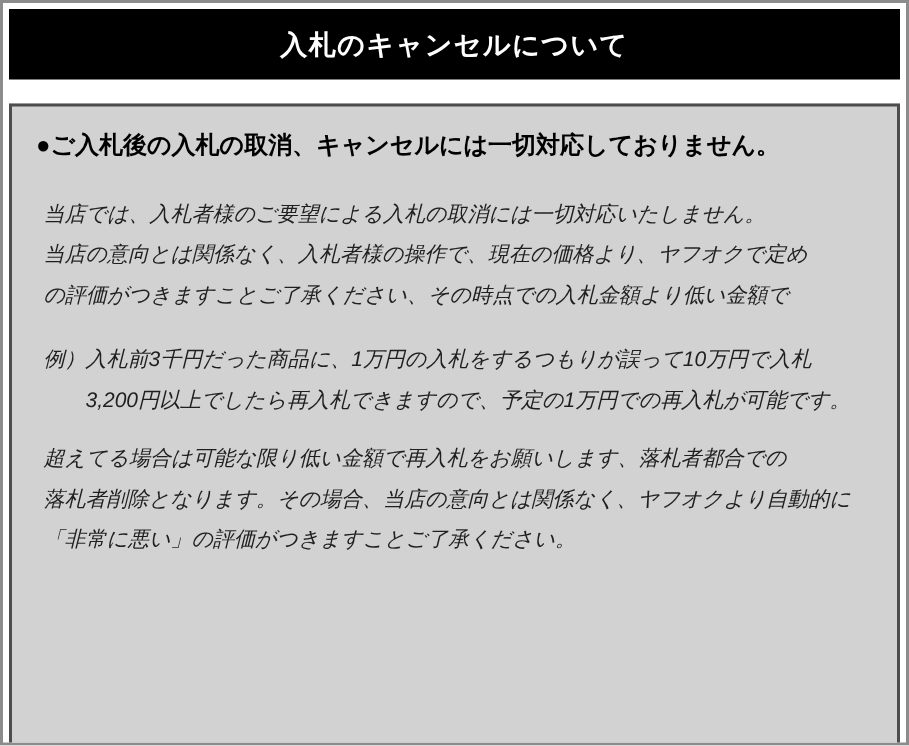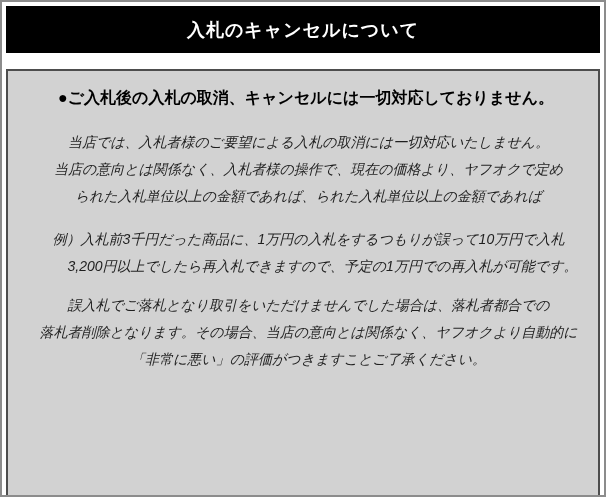--- a/index.html
+++ b/index.html
@@ -16,21 +16,20 @@
     font-family: "Liberation Sans", "DejaVu Sans", sans-serif;
     width: 606px;
   }
   .frame {
     width: 606px;
     height: 497px;
     border: 2px solid var(--outer-border);
     background: #ffffff;
     padding: 4px;
     overflow: hidden;
-    text-align: center;
   }
   .header-bar {
     height: 47px;
     background: var(--header-bg);
     color: var(--header-text);
     display: flex;
     align-items: center;
     justify-content: center;
     font-size: 18px;
     font-weight: bold;
@@ -74,29 +73,29 @@
     <span>入札のキャンセルについて</span>
   </div>
 
   <div class="notice-box">
 
     <div class="headline">●ご入札後の入札の取消、キャンセルには一切対応しておりません。</div>
 
     <div class="para">
       <div class="line">当店では、入札者様のご要望による入札の取消には一切対応いたしません。</div>
       <div class="line">当店の意向とは関係なく、入札者様の操作で、現在の価格より、ヤフオクで定め</div>
-      <div class="line">られた入札単位以上の金額であれば、られた入札単位以上の金額であれば</div>
+      <div class="line">の評価がつきますことご了承ください、その時点での入札金額より低い金額で</div>
     </div>
 
     <div class="para gap-md">
       <div class="line">例）入札前3千円だった商品に、1万円の入札をするつもりが誤って10万円で入札</div>
       <div class="line indent">3,200円以上でしたら再入札できますので、予定の1万円での再入札が可能です。</div>
     </div>
 
 
     <div class="para gap-0">
-      <div class="line">誤入札でご落札となり取引をいただけませんでした場合は、落札者都合での</div>
+      <div class="line">超えてる場合は可能な限り低い金額で再入札をお願いします、落札者都合での</div>
       <div class="line">落札者削除となります。その場合、当店の意向とは関係なく、ヤフオクより自動的に</div>
       <div class="line">「非常に悪い」の評価がつきますことご了承ください。</div>
     </div>
 
   </div>
 </div>
 
 </body></html>

